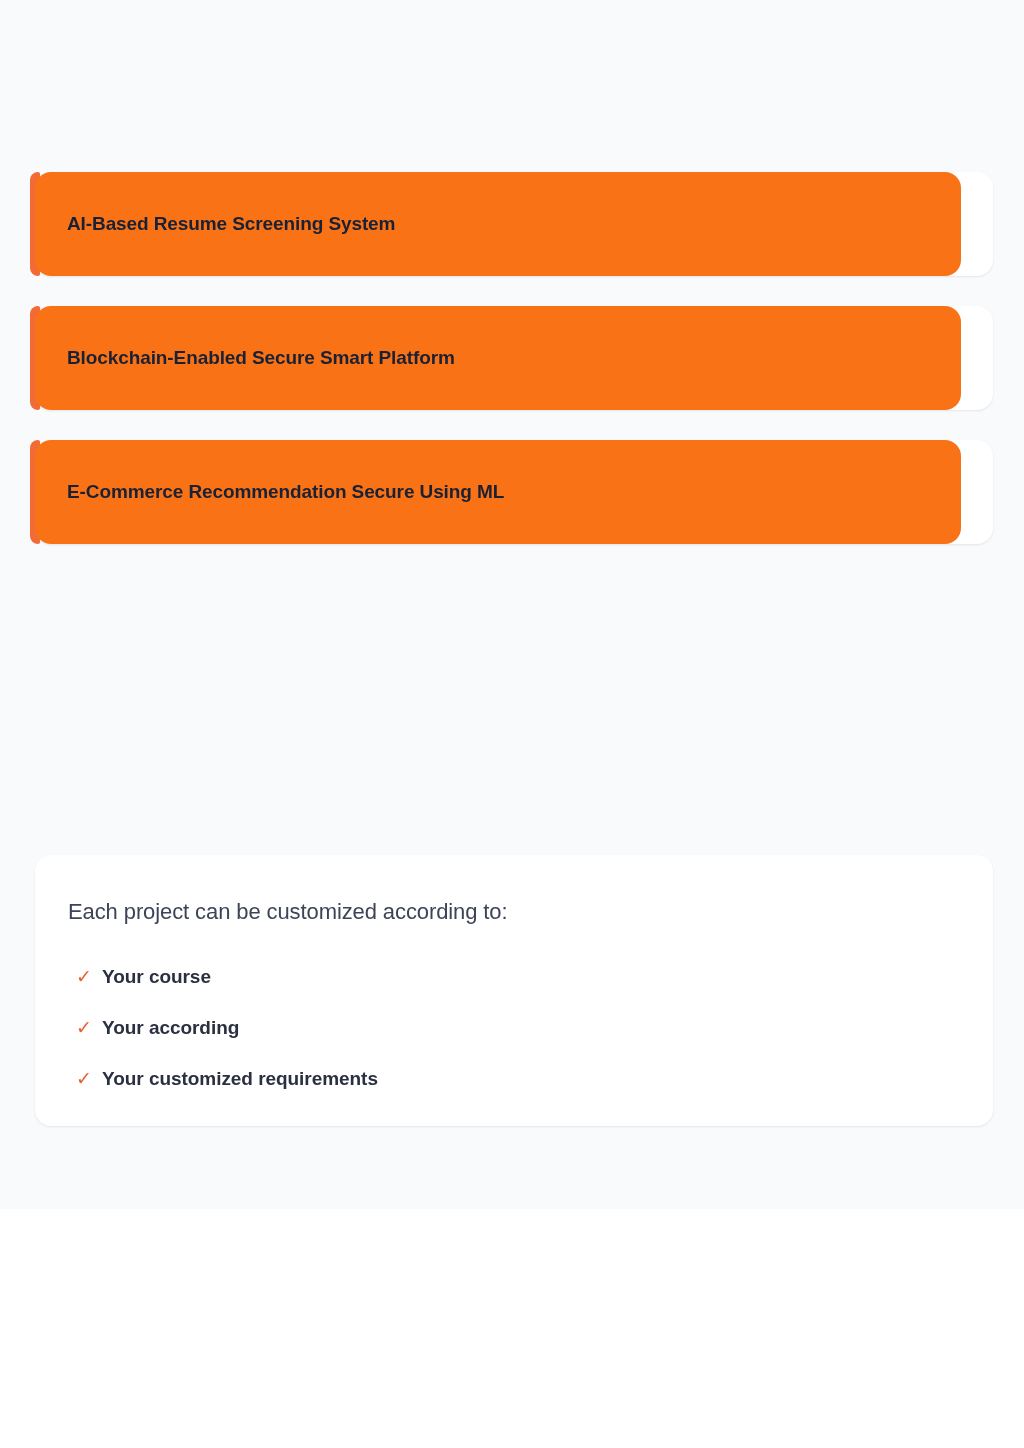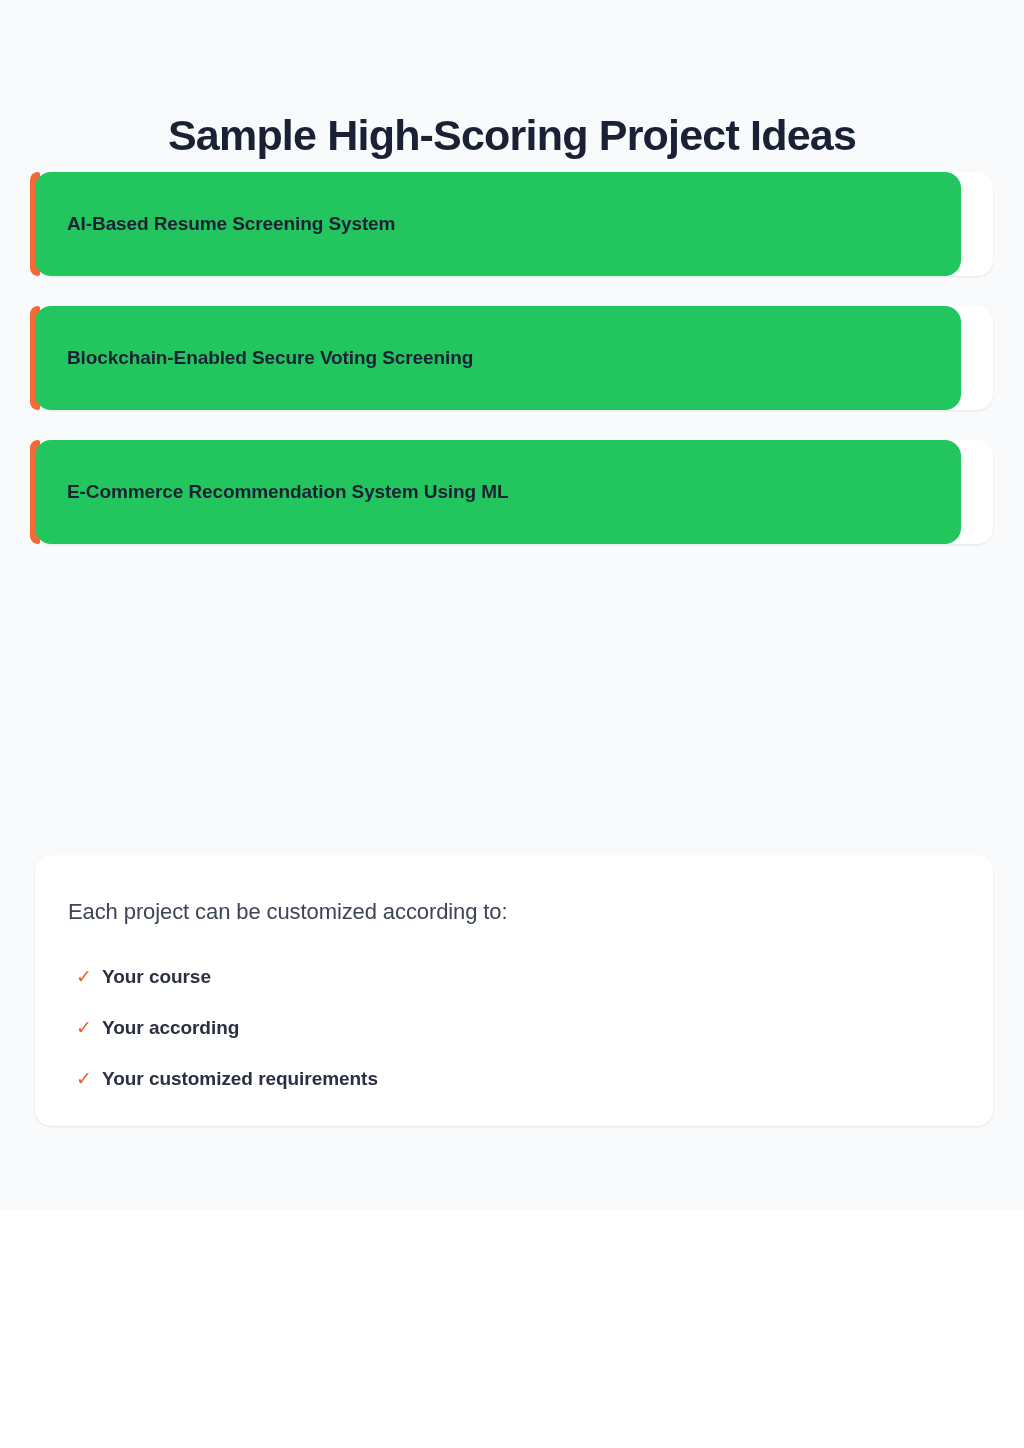--- a/index.html
+++ b/index.html
@@ -79,21 +79,21 @@
     border-top-left-radius: 8px;
     border-bottom-left-radius: 8px;
     border-top-right-radius: 2px;
     border-bottom-right-radius: 2px;
     z-index: 0;
   }
 
   .idea-card .card-inner {
     position: relative;
     z-index: 1;
-    background: #22c55e;
+    background: #f97316;
     border-radius: 16px;
     width: 100%;
     height: 104px;
     display: flex;
     align-items: center;
     padding-left: 32px;
     box-sizing: border-box;
     margin-left: -32px;
   }
 
@@ -153,42 +153,41 @@
     color: #2a2f41;
     letter-spacing: -0.05px;
   }
 </style>
 </head>
 <body>
 
 <div class="page">
   <div class="section">
 
-    <h1 class="page-title">Sample High-Scoring Project Ideas</h1>
 
     <div class="cards">
 
       <div class="idea-card">
         <span class="accent"></span>
         <div class="card-inner">
           <span class="idea-title">AI-Based Resume Screening System</span>
         </div>
       </div>
 
       <div class="idea-card">
         <span class="accent"></span>
         <div class="card-inner">
-          <span class="idea-title">Blockchain-Enabled Secure Voting Screening</span>
+          <span class="idea-title">Blockchain-Enabled Secure Smart Platform</span>
         </div>
       </div>
 
       <div class="idea-card">
         <span class="accent"></span>
         <div class="card-inner">
-          <span class="idea-title">E-Commerce Recommendation System Using ML</span>
+          <span class="idea-title">E-Commerce Recommendation Secure Using ML</span>
         </div>
       </div>
 
 
 
     </div>
 
     <div class="custom-card">
       <p class="custom-heading">Each project can be customized according to:</p>
 

